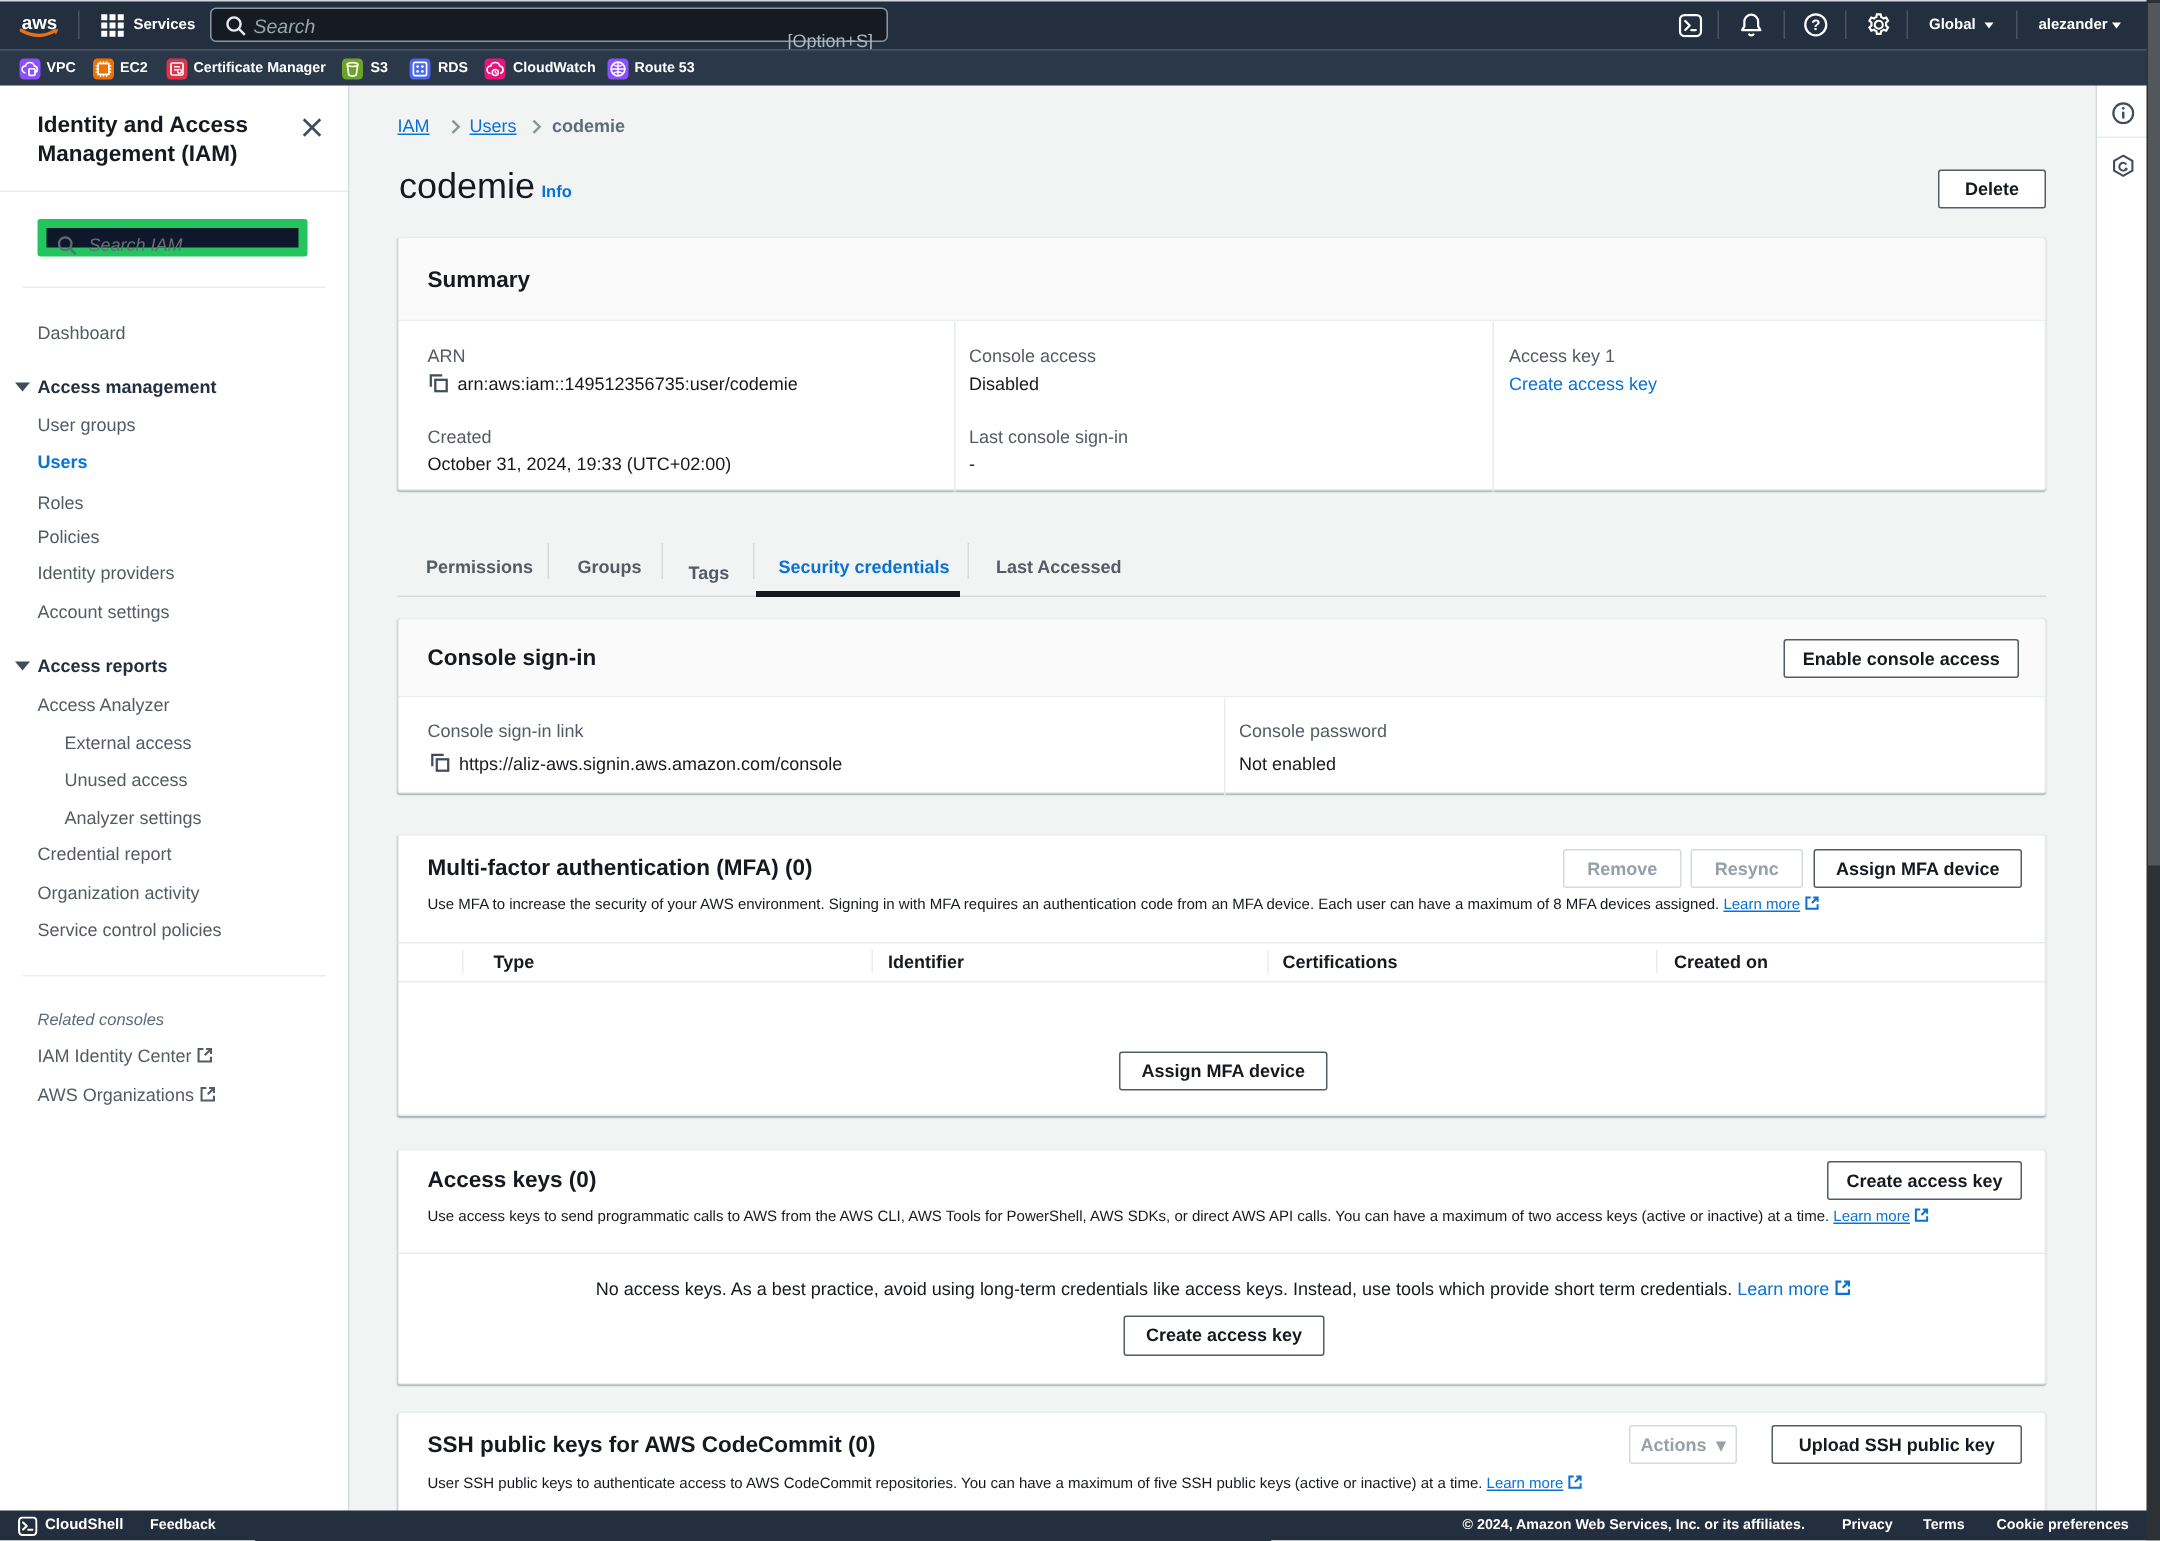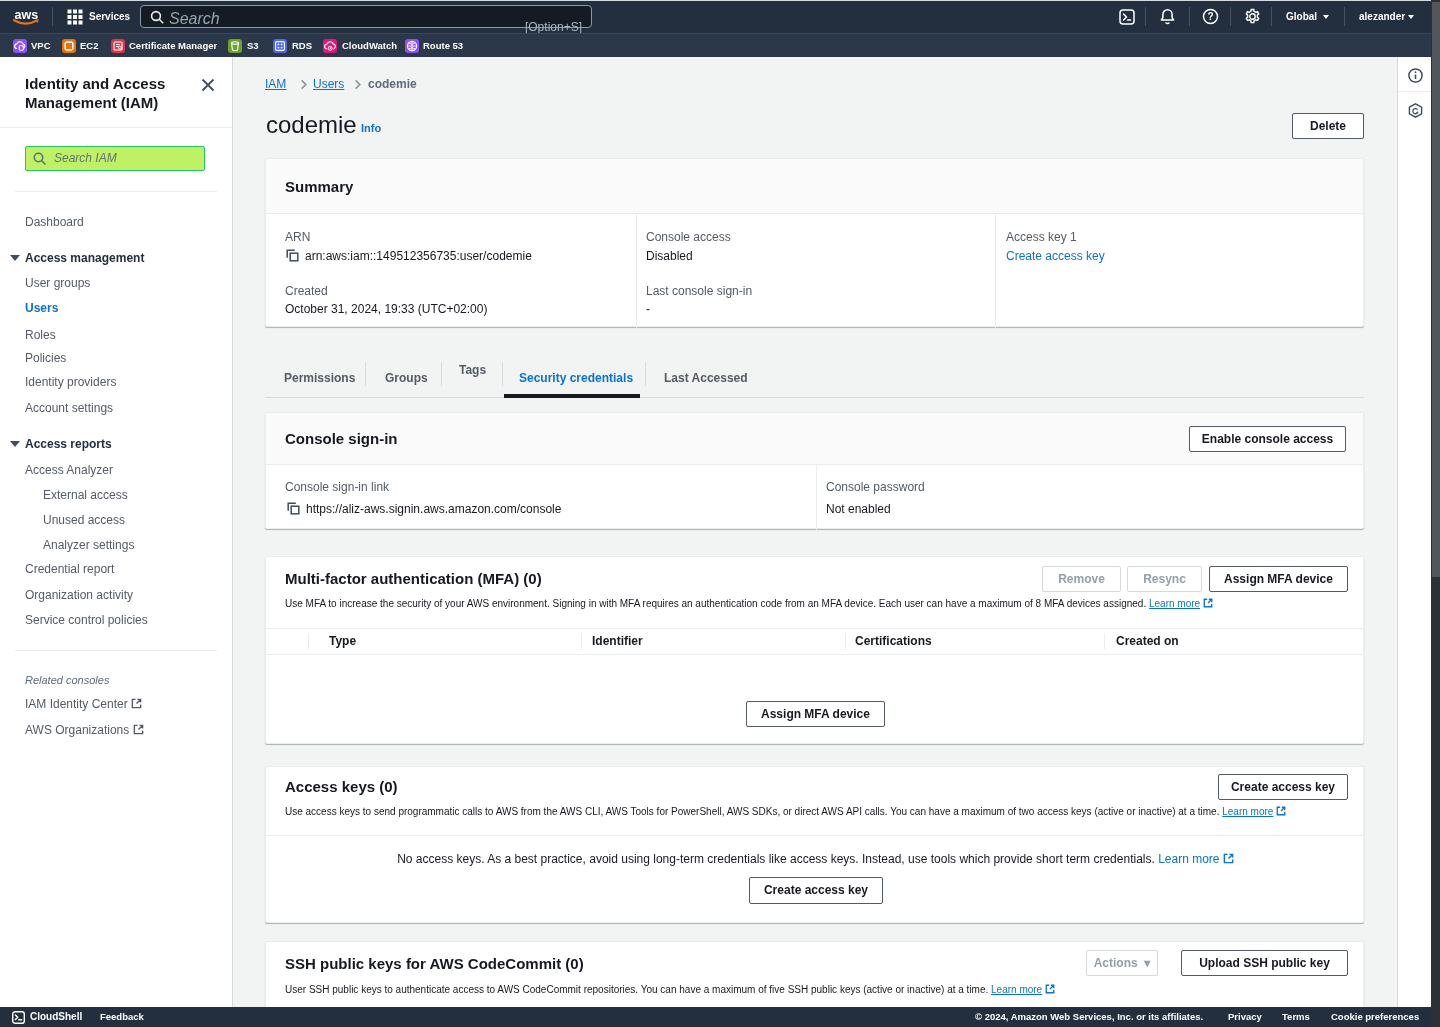--- a/index.html
+++ b/index.html
@@ -7,32 +7,32 @@
 body { font-family:"Liberation Sans", sans-serif; background:#f2f3f3; position:relative; }
 .abs { position:absolute; }
 
 #topline { position:absolute; left:0; top:0; width:1440px; height:1px; background:#d3d9de; z-index:60; }
 #topbar { position:absolute; left:0; top:0; width:1440px; height:33px; background:#232f3e; z-index:50; }
 #favbar { position:absolute; left:0; top:33px; width:1440px; height:24px; background:#2b3849; border-top:1px solid #3b4859; z-index:50; }
 .hsep { position:absolute; top:7px; width:1px; height:19px; background:#465362; }
 .navtxt { position:absolute; color:#ffffff; font-size:10px; font-weight:700; line-height:33px; height:33px; }
 .caret { position:absolute; width:0; height:0; border-left:3.5px solid transparent; border-right:3.5px solid transparent; border-top:4.5px solid #ffffff; top:15px; }
 #searchbox { position:absolute; left:140px; top:5px; width:452px; height:23px; background:#141b22; border:1px solid #8c98a4; border-radius:4px; }
-#searchbox .ph { position:absolute; left:28px; top:4px; font-size:16px; font-style:italic; color:#95a5ae; }
+#searchbox .ph { position:absolute; left:28px; top:4px; font-size:13px; font-style:italic; color:#95a5ae; }
 #searchbox .opt { position:absolute; right:9px; top:14px; font-size:12px; color:#aab7c2; }
 .favicon { position:absolute; top:5px; width:14px; height:14px; border-radius:3px; }
 .favtxt { position:absolute; top:0; color:#ffffff; font-size:9.5px; font-weight:700; line-height:24px; white-space:nowrap; }
 
 #footer { position:absolute; left:0; top:1007px; width:1440px; height:20px; background:#232f3e; z-index:55; }
 #footer .f { position:absolute; color:#ffffff; font-size:9.5px; font-weight:700; line-height:20px; white-space:nowrap; }
 
 #sidebar { position:absolute; left:0; top:57px; width:233px; height:950px; background:#ffffff; border-right:1px solid #d5dbdb; z-index:10; }
 #sidebar h1 { position:absolute; left:25px; top:17px; width:180px; font-size:15px; line-height:19px; font-weight:700; color:#16191f; }
 #sb-div1 { position:absolute; left:0; top:70px; width:232px; height:1px; background:#eaeded; }
-#sb-search { position:absolute; left:25px; top:89px; width:180px; height:25px; border:1px solid #22c55e; border-radius:2px; background:#bef264; }
+#sb-search { position:absolute; left:25px; top:89px; width:180px; height:25px; border:6px solid #22c55e; border-radius:2px; background:#0f172a; }
 #sb-search .ph { position:absolute; left:28px; top:4px; font-style:italic; font-size:12px; color:#687078; }
 #sb-div2 { position:absolute; left:15px; top:134px; width:202px; height:1px; background:#eaeded; }
 #sb-div3 { position:absolute; left:15px; top:593px; width:202px; height:1px; background:#eaeded; }
 .nav { position:absolute; left:25px; font-size:12px; color:#545b64; line-height:20px; white-space:nowrap; }
 .nav.b { font-weight:700; color:#232f3e; }
 .nav.sel { font-weight:700; color:#0972d3; }
 .nav.sub { left:43px; }
 .tri { position:absolute; left:10px; width:0; height:0; border-left:5px solid transparent; border-right:5px solid transparent; border-top:6px solid #414d5c; }
 
 #main { position:absolute; left:233px; top:57px; width:1164px; height:950px; background:#f2f3f3; overflow:hidden; }
@@ -252,21 +252,21 @@
     <div class="val" style="left:380px;top:142px;">-</div>
     <div class="lbl" style="left:740px;top:70px;">Access key 1</div>
     <div class="val" style="left:740px;top:89px;"><span class="link">Create access key</span></div>
   </div>
 
   <div class="abs" style="left:32px;top:303px;width:1099px;height:38px;">
     <div class="tabtxt" style="left:19px;top:10px;">Permissions</div>
     <div class="tabsep" style="left:100px;"></div>
     <div class="tabtxt" style="left:120px;top:10px;">Groups</div>
     <div class="tabsep" style="left:176px;"></div>
-    <div class="tabtxt" style="left:194px;top:2px;">Tags</div>
+    <div class="tabtxt" style="left:194px;top:14px;">Tags</div>
     <div class="tabsep" style="left:237px;"></div>
     <div class="tabtxt" style="left:254px;top:10px;color:#0972d3;">Security credentials</div>
     <div class="tabsep" style="left:380px;"></div>
     <div class="tabtxt" style="left:399px;top:10px;">Last Accessed</div>
     <div class="abs" style="left:0;top:37px;width:1099px;height:1px;background:#d5dbdb;"></div>
     <div class="abs" style="left:239px;top:34px;width:136px;height:4px;background:#16191f;"></div>
   </div>
 
   <div class="card" style="top:355px;height:117px;">
     <div class="chead" style="height:52px;"></div>

